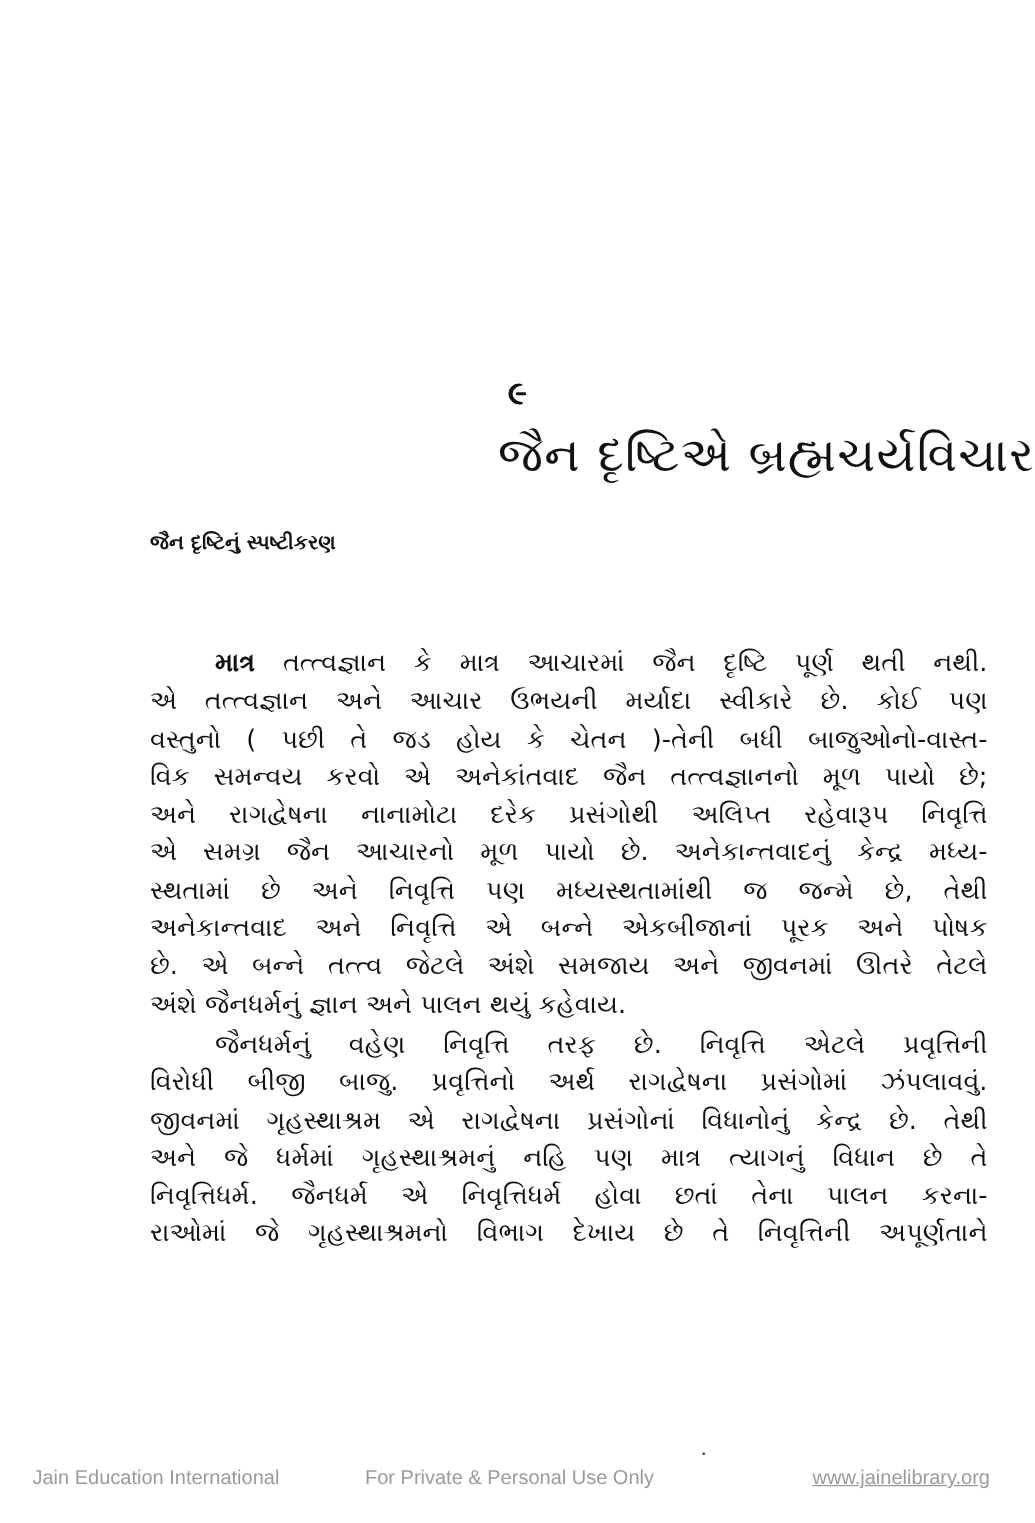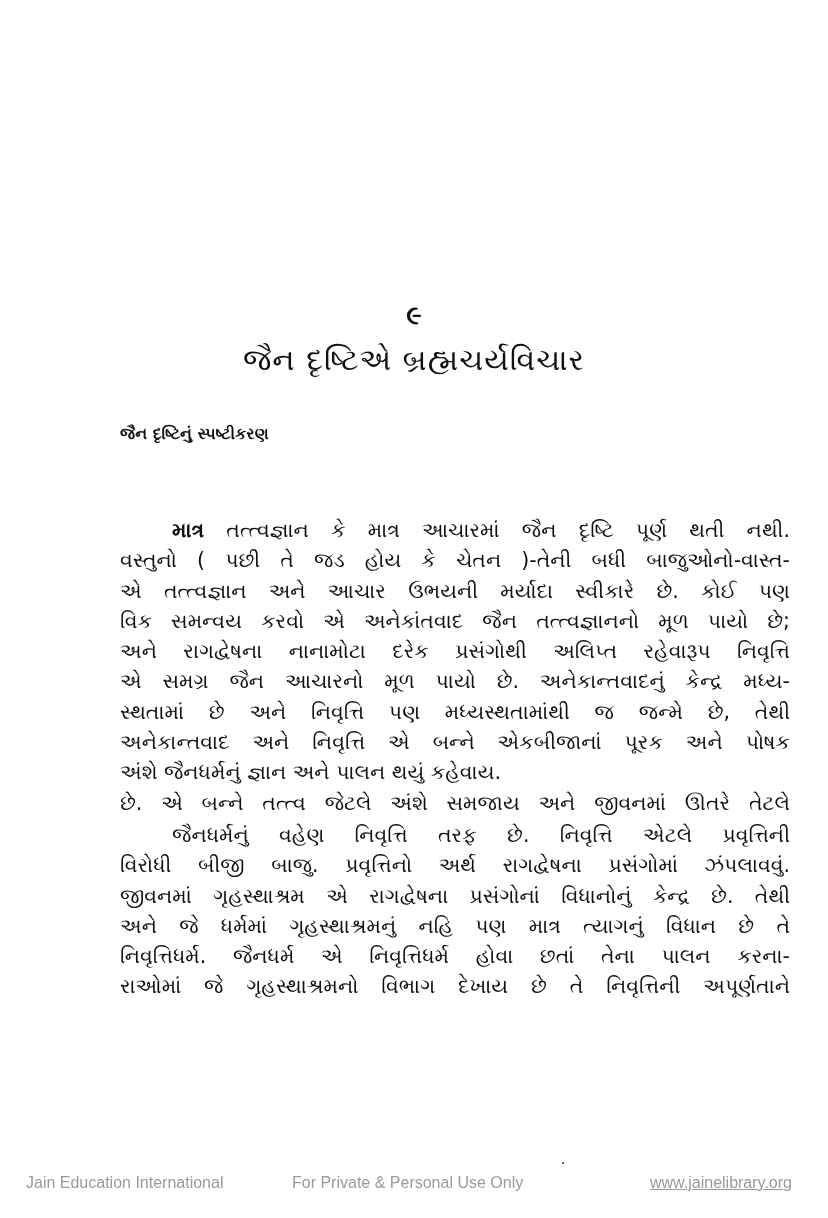--- a/index.html
+++ b/index.html
@@ -1,22 +1,22 @@
 <!DOCTYPE html>
 <html><head>
 <meta charset="utf-8">
 <style>
   html, body { margin: 0; padding: 0; background: #ffffff; }
   body { width: 828px; height: 1218px; position: relative; overflow: hidden;
          font-family: "DejaVu Sans", sans-serif; color: #111; }
   .page { position: absolute; left: 0; top: 0; width: 828px; height: 1218px; }
   .chapter-num { position: absolute; top: 300px; left: 0; width: 828px; text-align: center;
                  font-size: 26px; font-weight: bold; }
-  .chapter-title { position: absolute; top: 342px; left: 0; width: 828px; text-align: center;
-                   font-size: 30px; letter-spacing: 1px; }
+  .chapter-title { position: absolute; top: 342px; left: 0; width: 828px; text-align: right;
+                   font-size: 38px; letter-spacing: 1px; }
   .section-heading { position: absolute; top: 424px; left: 120px; font-size: 16px; font-weight: bold; }
   .para { position: absolute; left: 120px; width: 670px; font-size: 20.5px; line-height: 30.3px;
           text-align: justify; }
   .para .line { display: block; white-space: nowrap; text-align-last: justify; text-align: justify; }
   .para .line.last { text-align-last: left; }
   .para1 { top: 469px; }
   .para2 { top: 820px; }
   .lead { font-weight: bold; }
   .footer { position: absolute; top: 1174px; left: 0; width: 828px; height: 24px;
             font-family: "Liberation Sans", sans-serif; font-size: 16px; color: #9a9a9a; }
@@ -27,29 +27,29 @@
 </head>
 <body>
 
 <div class="page">
   <div class="chapter-num">૯</div>
   <div class="chapter-title">જૈન દૃષ્ટિએ બ્રહ્મચર્યવિચાર</div>
   <div class="section-heading">જૈન દૃષ્ટિનું સ્પષ્ટીકરણ</div>
 
   <div class="para para1">
     <span class="line" style="padding-left:52px;margin-top:46px;"><span class="lead">માત્ર</span><span> તત્ત્વજ્ઞાન કે માત્ર આચારમાં જૈન દૃષ્ટિ પૂર્ણ થતી નથી.</span></span>
+    <span class="line">એ તત્ત્વજ્ઞાન અને આચાર ઉભયની મર્યાદા સ્વીકારે છે. કોઈ પણ</span>
     <span class="line">વસ્તુનો ( પછી તે જડ હોય કે ચેતન )-તેની બધી બાજુઓનો-વાસ્ત-</span>
-    <span class="line">એ તત્ત્વજ્ઞાન અને આચાર ઉભયની મર્યાદા સ્વીકારે છે. કોઈ પણ</span>
     <span class="line">વિક સમન્વય કરવો એ અનેકાંતવાદ જૈન તત્ત્વજ્ઞાનનો મૂળ પાયો છે;</span>
     <span class="line">અને રાગદ્વેષના નાનામોટા દરેક પ્રસંગોથી અલિપ્ત રહેવારૂપ નિવૃત્તિ</span>
     <span class="line">એ સમગ્ર જૈન આચારનો મૂળ પાયો છે. અનેકાન્તવાદનું કેન્દ્ર મધ્ય-</span>
     <span class="line">સ્થતામાં છે અને નિવૃત્તિ પણ મધ્યસ્થતામાંથી જ જન્મે છે, તેથી</span>
     <span class="line">અનેકાન્તવાદ અને નિવૃત્તિ એ બન્ને એકબીજાનાં પૂરક અને પોષક</span>
+    <span class="line">છે. એ બન્ને તત્ત્વ જેટલે અંશે સમજાય અને જીવનમાં ઊતરે તેટલે</span>
     <span class="line last">અંશે જૈનધર્મનું જ્ઞાન અને પાલન થયું કહેવાય.</span>
-    <span class="line">છે. એ બન્ને તત્ત્વ જેટલે અંશે સમજાય અને જીવનમાં ઊતરે તેટલે</span>
   </div>
 
   <div class="para para2">
     <span class="line" style="padding-left:52px;">જૈનધર્મનું વહેણ નિવૃત્તિ તરફ છે. નિવૃત્તિ એટલે પ્રવૃત્તિની</span>
     <span class="line">વિરોધી બીજી બાજુ. પ્રવૃત્તિનો અર્થ રાગદ્વેષના પ્રસંગોમાં ઝંપલાવવું.</span>
     <span class="line">જીવનમાં ગૃહસ્થાશ્રમ એ રાગદ્વેષના પ્રસંગોનાં વિધાનોનું કેન્દ્ર છે. તેથી</span>
     <span class="line">અને જે ધર્મમાં ગૃહસ્થાશ્રમનું નહિ પણ માત્ર ત્યાગનું વિધાન છે તે</span>
     <span class="line">નિવૃત્તિધર્મ. જૈનધર્મ એ નિવૃત્તિધર્મ હોવા છતાં તેના પાલન કરના-</span>
     <span class="line">રાઓમાં જે ગૃહસ્થાશ્રમનો વિભાગ દેખાય છે તે નિવૃત્તિની અપૂર્ણતાને</span>
   </div>

